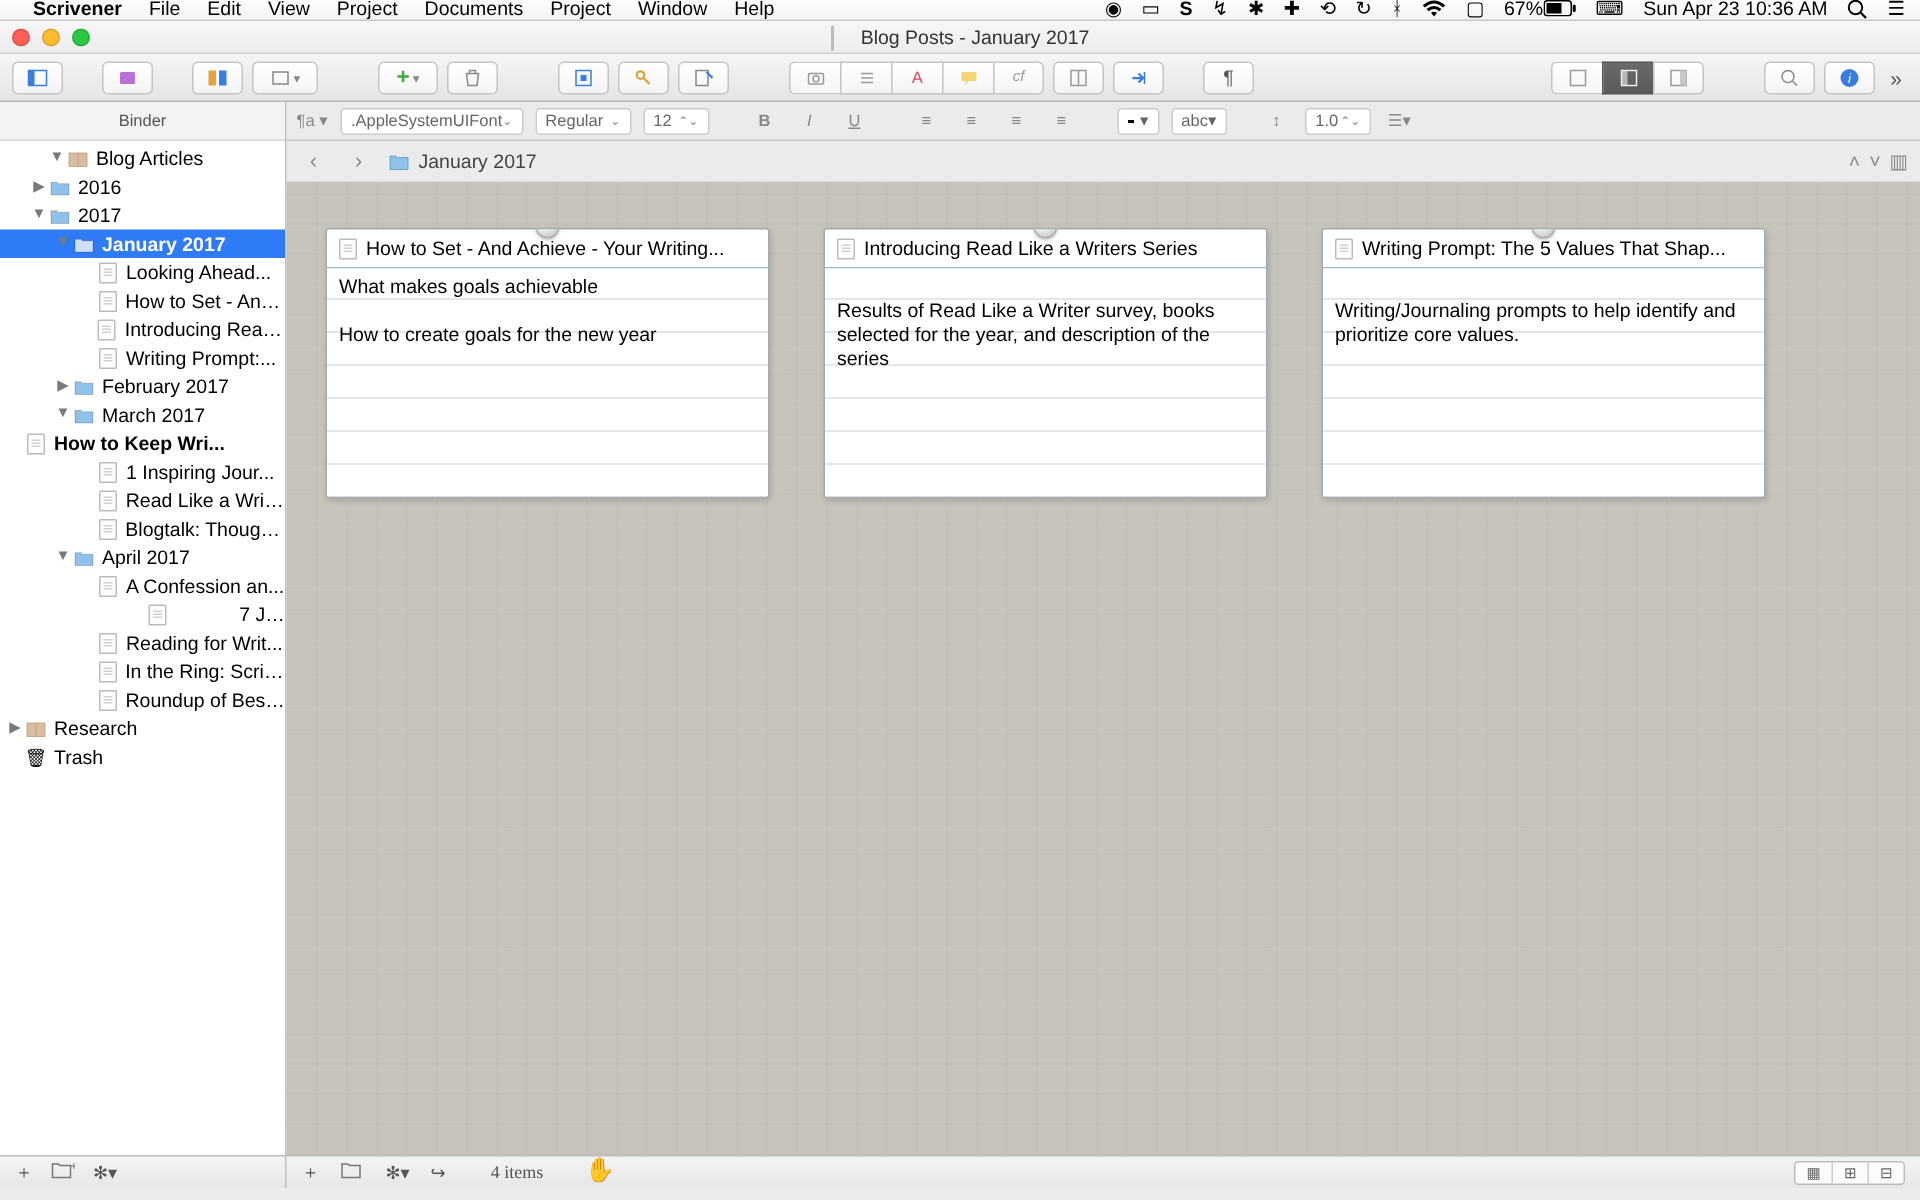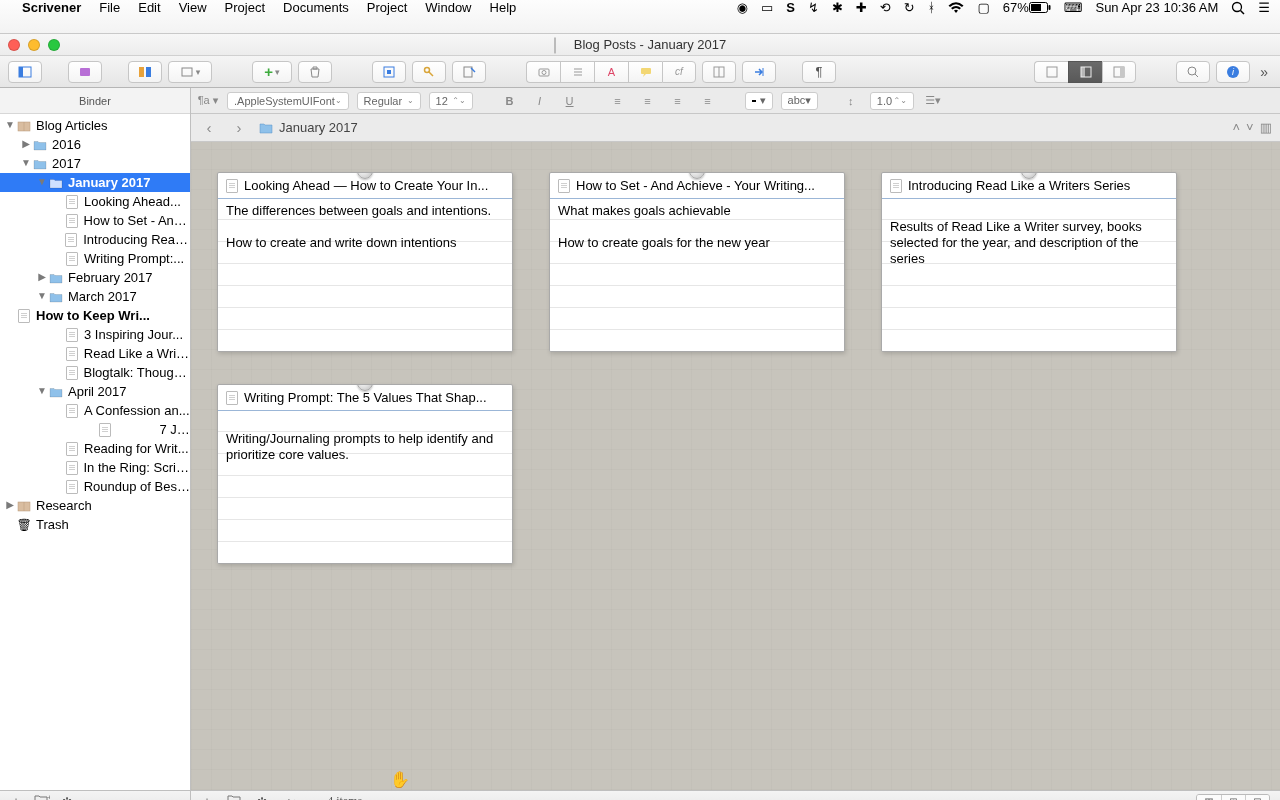--- a/index.html
+++ b/index.html
@@ -1,19 +1,19 @@
 <!DOCTYPE html>
 <html><head>
 <meta charset="utf-8">
 <style>
 * { margin: 0; padding: 0; box-sizing: border-box; font-family: -apple-system, BlinkMacSystemFont, "Helvetica Neue", sans-serif; }
 body { width: 1280px; height: 800px; overflow: hidden; background: #ececec; font-size: 13px; color: #000; }
 
 
-.menubar { height: 34px; background: linear-gradient(#fdfdfd,#f3f3f3); border-bottom: 1px solid #c9c9c9; display: flex; align-items: flex-start; padding: 0 10px; font-size: 13px; gap: 0; }
+.menubar { height: 14px; background: linear-gradient(#fdfdfd,#f3f3f3); border-bottom: 1px solid #c9c9c9; display: flex; align-items: flex-end; padding: 0 10px; font-size: 13px; gap: 0; }
 .menubar .apple { font-size: 14px; margin-right: 12px; }
 .menubar .menu-item { margin-right: 18px; cursor: default; }
 .menubar .app-name { font-weight: 600; }
 .menubar .spacer { flex: 1; }
 .menubar .status-icons { display: flex; align-items: center; gap: 13px; font-size: 13px; }
 .menubar .status-icons span { display: inline-flex; align-items: center; }
 
 
 .titlebar { height: 22px; background: linear-gradient(#f7f7f7,#ececec); display: flex; align-items: center; justify-content: center; position: relative; border-bottom: 1px solid #d0d0d0; font-size: 13px; color: #333; }
 .traffic { position: absolute; left: 8px; display: flex; gap: 8px; }
@@ -319,21 +319,21 @@
       <span style="font-size:8px;color:#888">⌃⌄</span>
     </div>
   <span class="fb-btn">☰▾</span>
 </div>
 
 <div class="main">
 
   <div class="binder-wrap">
     <div class="binder-header">Binder</div>
     <div class="binder-tree" id="binder-tree">
-        <div class="tree-row" style="padding-left: 4px;">
+        <div class="tree-row" style="padding-left: 4px; margin-left: 28px;">
           <span class="disclosure open"></span>
           <span class="item-icon folder-icon">
             <svg viewBox="0 0 14 12">
               <rect x="1" y="2" width="12" height="9" fill="#d9bda0" stroke="#b89878" stroke-width="0.5"></rect>
               <line x1="7" y1="2" x2="7" y2="11" stroke="#b89878" stroke-width="0.5"></line>
             </svg>
           </span>
           <span class="tree-label">Blog Articles</span>
         </div>
         <div class="tree-row" style="padding-left: 20px;">
@@ -414,21 +414,21 @@
           <span class="item-icon">
             <span class="doc-icon"></span>
           </span>
           <span class="tree-label">How to Keep Wri...</span>
         </div>
         <div class="tree-row" style="padding-left: 52px;">
           <span class="disclosure none"></span>
           <span class="item-icon">
             <span class="doc-icon"></span>
           </span>
-          <span class="tree-label">3 Inspiring Jour...</span>
+          <span class="tree-label">1 Inspiring Jour...</span>
         </div>
         <div class="tree-row" style="padding-left: 52px;">
           <span class="disclosure none"></span>
           <span class="item-icon">
             <span class="doc-icon"></span>
           </span>
           <span class="tree-label">Read Like a Writ...</span>
         </div>
         <div class="tree-row" style="padding-left: 52px;">
           <span class="disclosure none"></span>
@@ -515,30 +515,20 @@
         <span>˄</span>
         <span>˅</span>
         <span>▥</span>
       </div>
     </div>
     <div class="corkboard" id="corkboard">
         <div class="card">
     <div class="pin"></div>
     <div class="card-title">
       <span class="doc-icon"></span>
-      <span class="ttext">Looking Ahead — How to Create Your In...</span>
-    </div>
-    <div class="card-body">The differences between goals and intentions.
-
-How to create and write down intentions</div>
-        </div>
-        <div class="card">
-    <div class="pin"></div>
-    <div class="card-title">
-      <span class="doc-icon"></span>
       <span class="ttext">How to Set - And Achieve - Your Writing...</span>
     </div>
     <div class="card-body">What makes goals achievable
 
 How to create goals for the new year</div>
         </div>
         <div class="card">
     <div class="pin"></div>
     <div class="card-title">
       <span class="doc-icon"></span>

